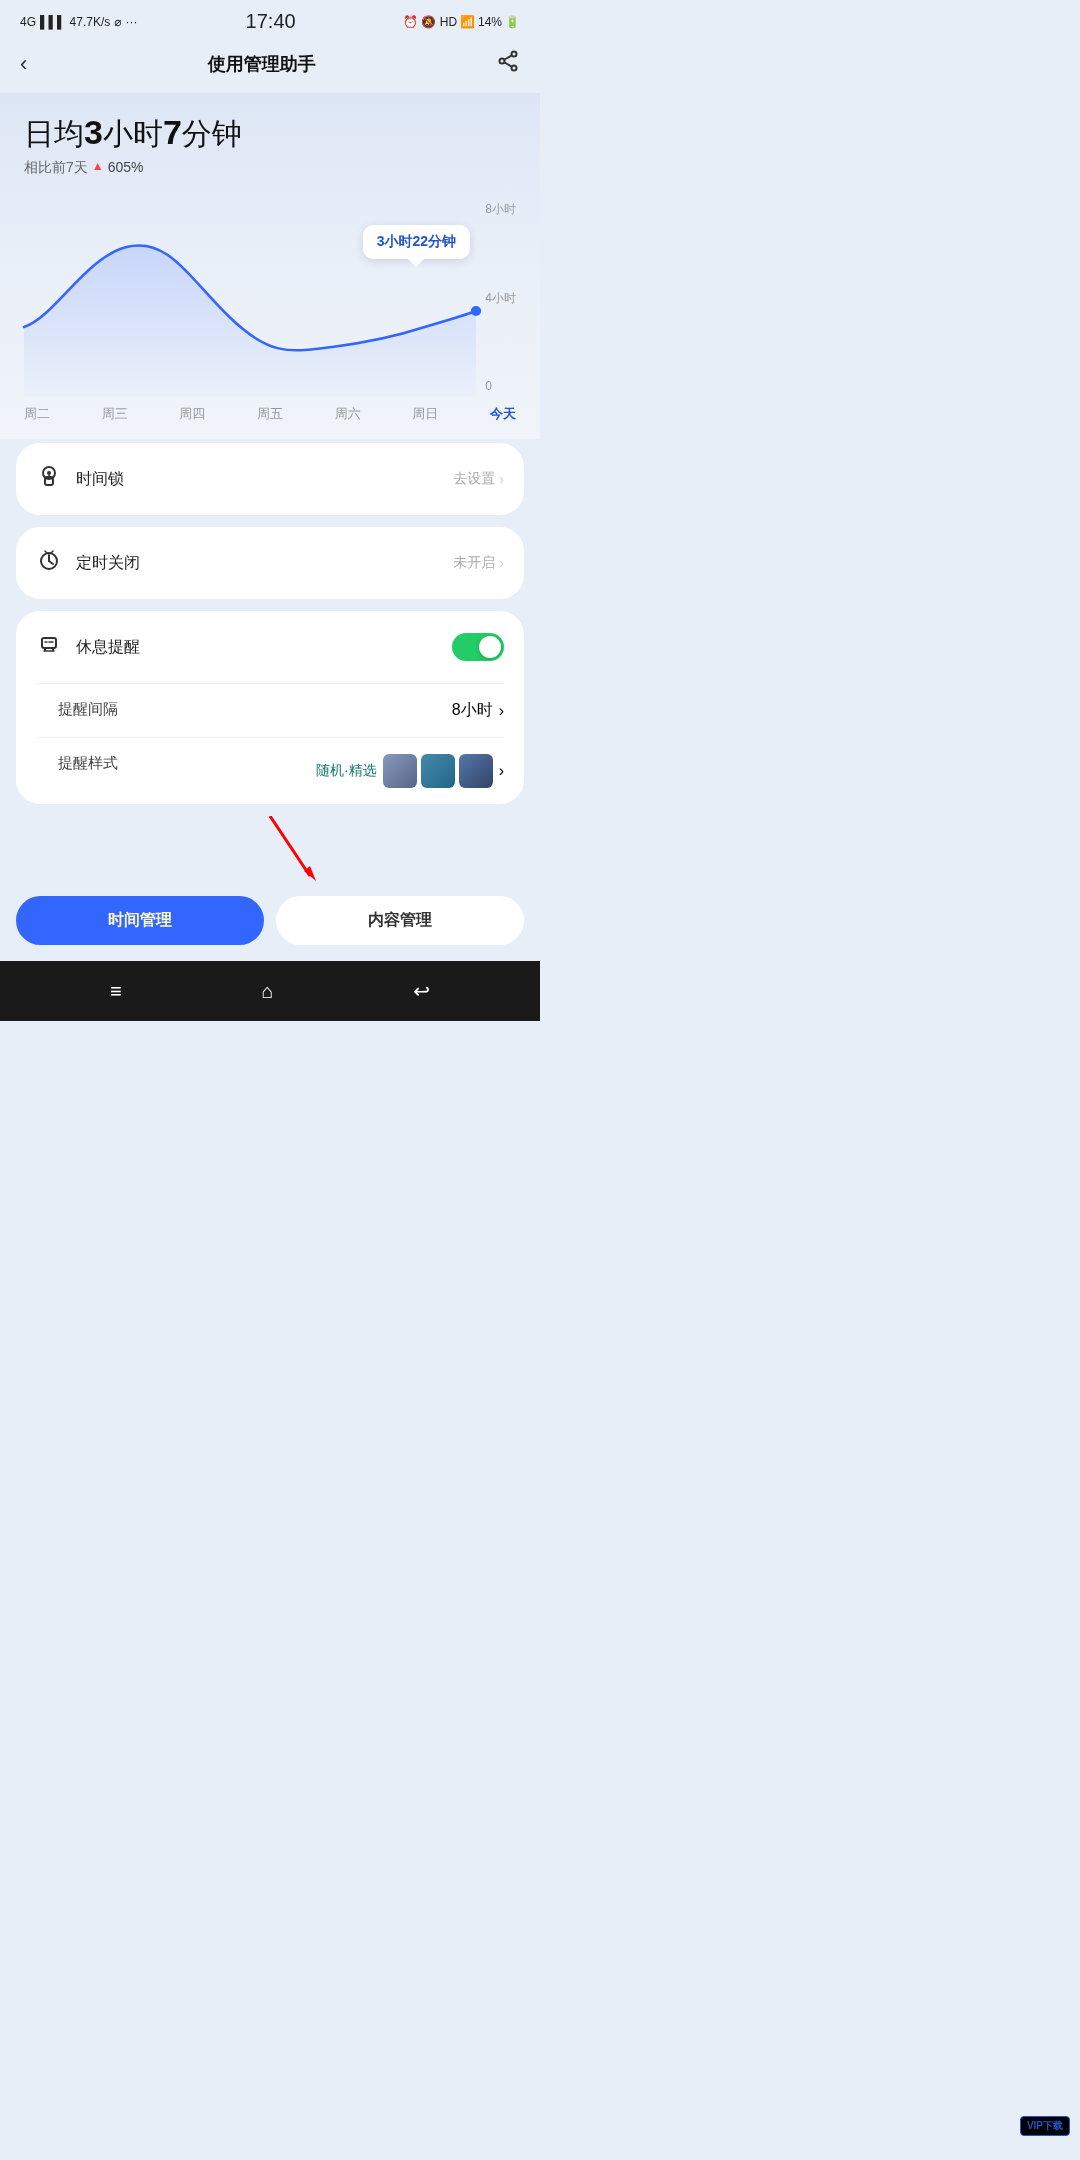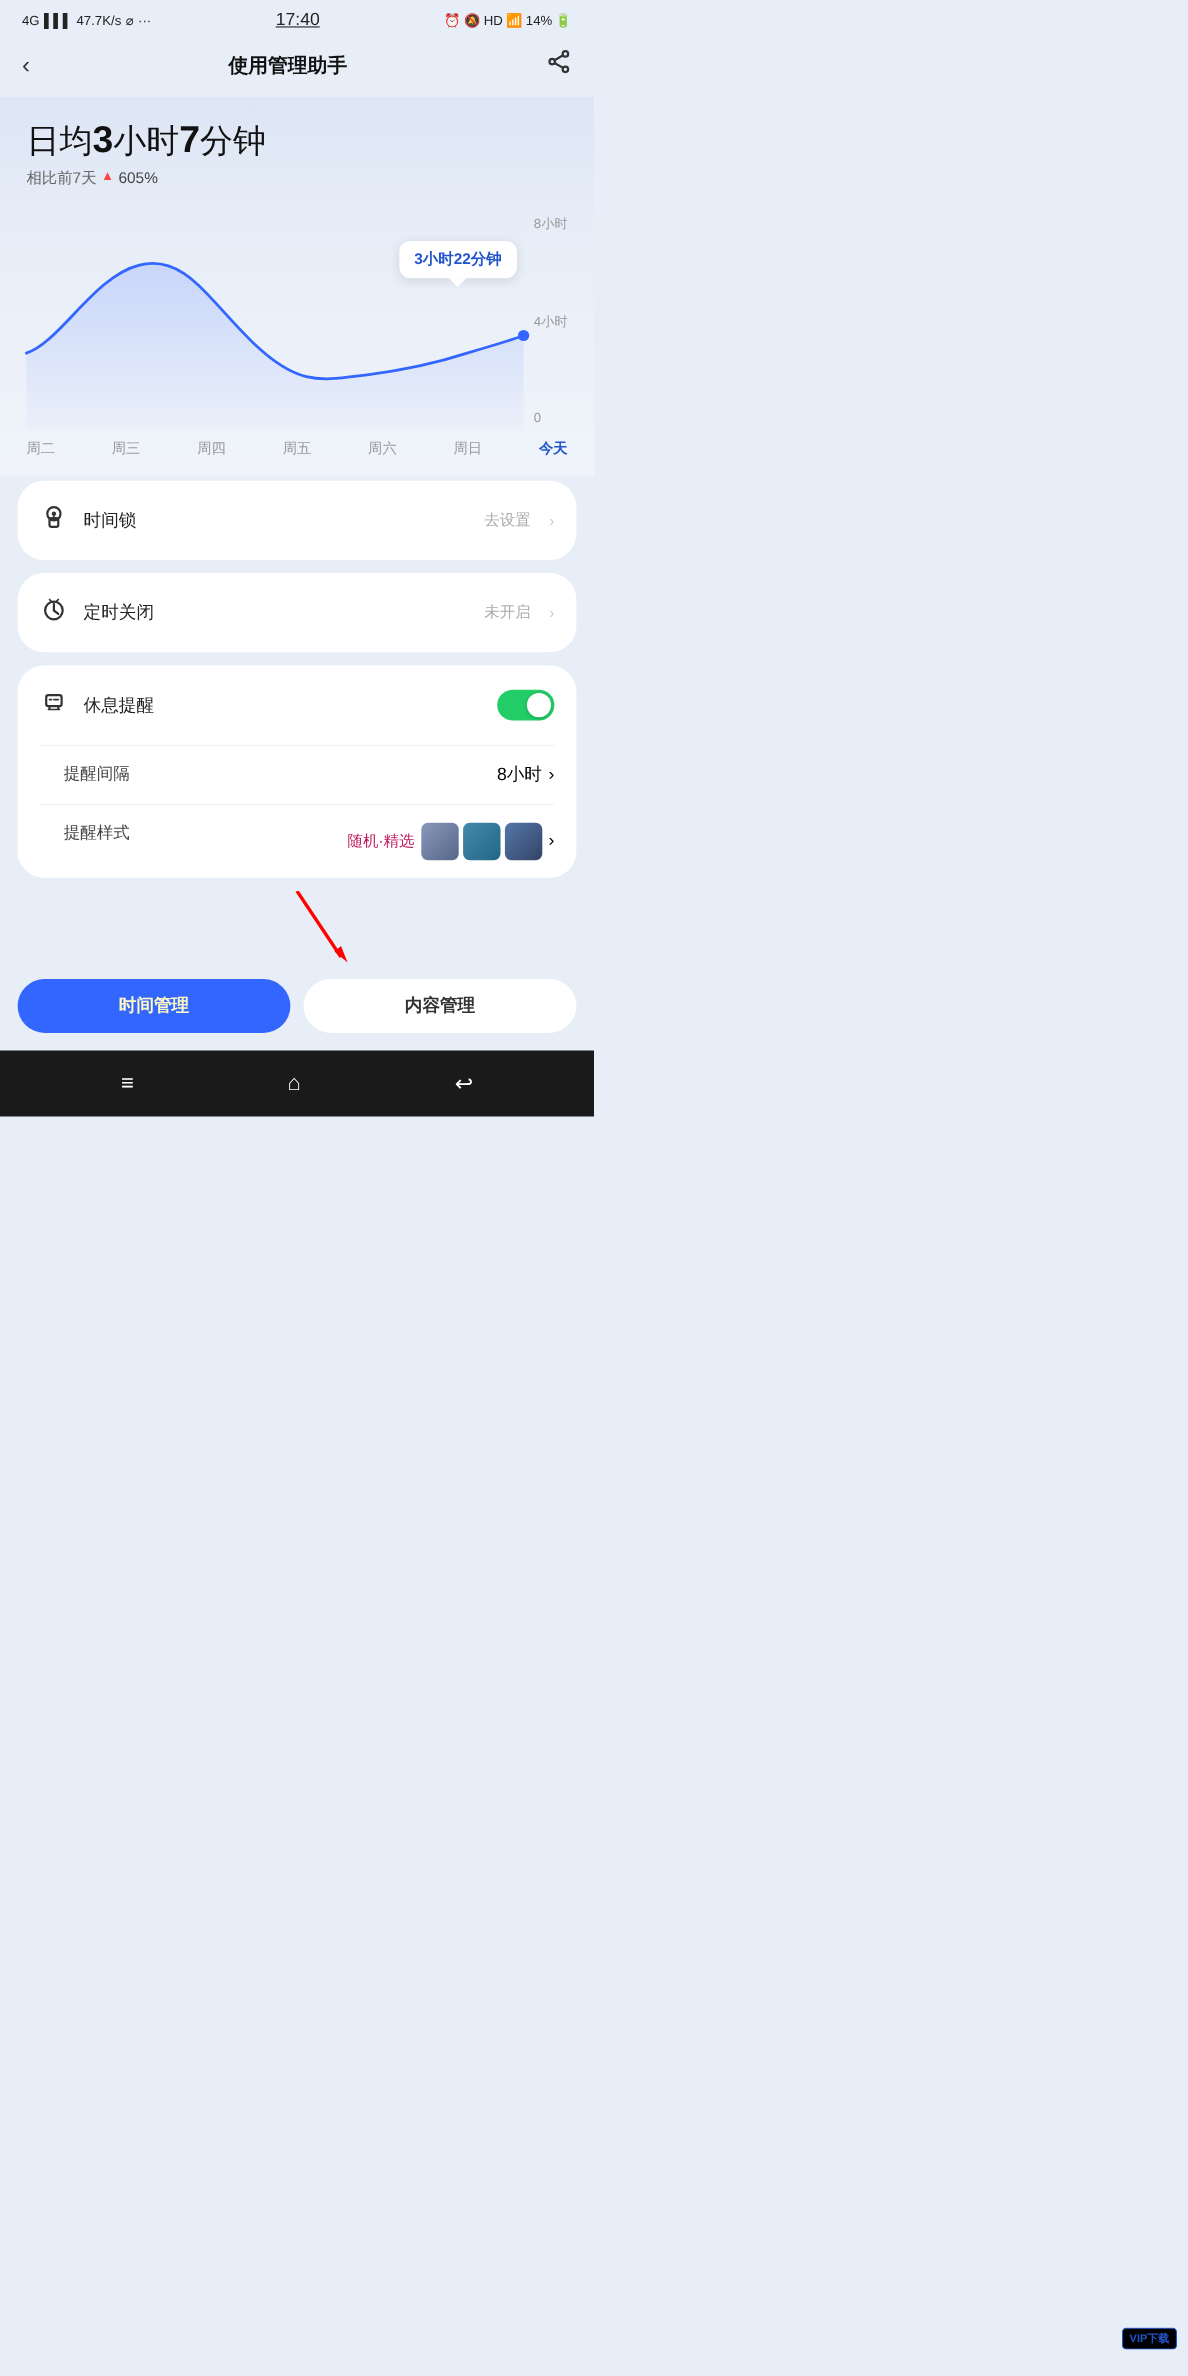--- a/index.html
+++ b/index.html
@@ -17,21 +17,21 @@
     .status-bar {
       display: flex;
       justify-content: space-between;
       align-items: center;
       padding: 10px 20px 6px;
       font-size: 12px;
       color: #222;
       background: transparent;
     }
     .status-left { display: flex; align-items: center; gap: 4px; font-size: 12px; }
-    .status-center { font-size: 16px; font-weight: 500; text-decoration: underline; }
+    .status-center { font-size: 20px; font-weight: 500; }
     .status-right { display: flex; align-items: center; gap: 3px; font-size: 12px; }
 
     
     .header {
       display: flex;
       align-items: center;
       justify-content: space-between;
       padding: 10px 20px 14px;
     }
     .header-title {
@@ -167,21 +167,21 @@
       color: #333;
     }
     .card-label {
       font-size: 16px;
       color: #222;
       font-weight: 500;
     }
     .card-row-right {
       display: flex;
       align-items: center;
-      gap: 17px;
+      gap: 4px;
       font-size: 14px;
       color: #aaa;
     }
     .card-row-right .chevron {
       font-size: 14px;
       color: #ccc;
     }
 
     
     .card-divider {
@@ -462,21 +462,21 @@
         <span>8小时</span>
         <span class="chevron">›</span>
       </div>
     </div>
 
     <div class="card-divider"></div>
 
     <div class="card-sub-row">
       <span class="card-sub-label">提醒样式</span>
       <div class="card-sub-right">
-        <span style="color:#be185d;font-size:14px;">随机·精选</span>
+        <span style="color:#0f766e;font-size:14px;">随机·精选</span>
         <div class="style-previews">
           <div class="style-thumb style-thumb-1"></div>
           <div class="style-thumb style-thumb-2"></div>
           <div class="style-thumb style-thumb-3"></div>
         </div>
         <span class="chevron">›</span>
       </div>
     </div>
   </div>
 

